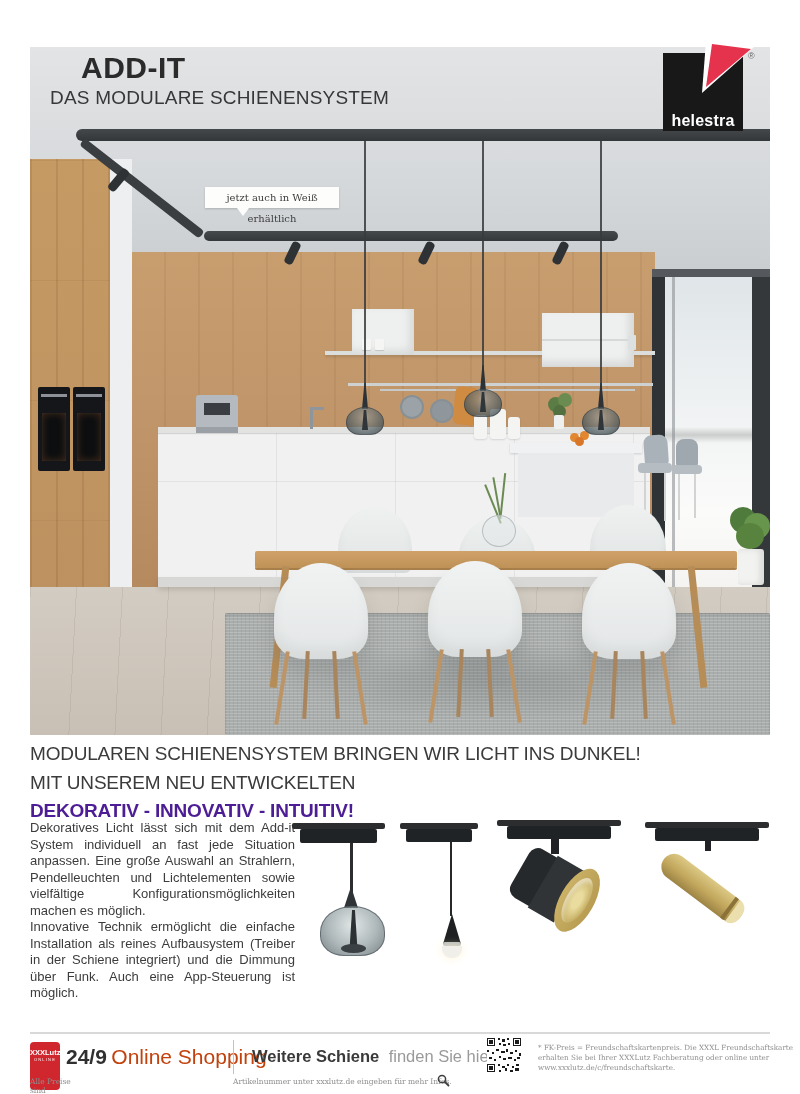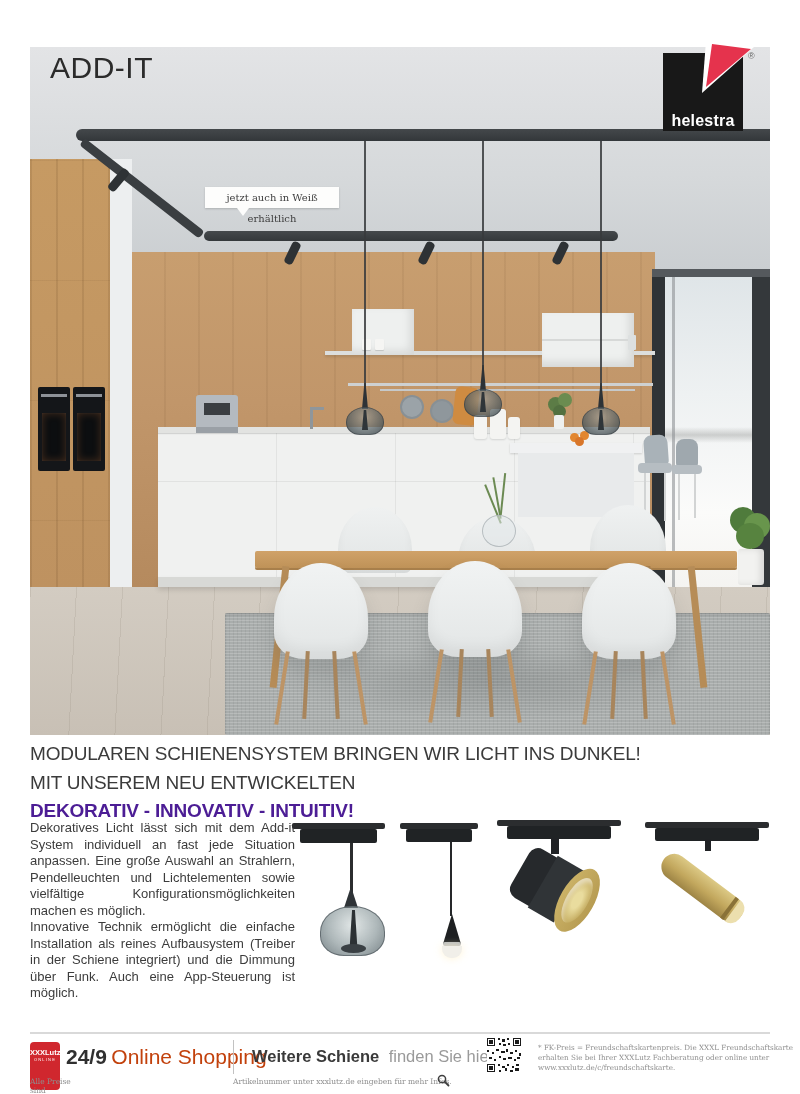--- a/index.html
+++ b/index.html
@@ -154,21 +154,21 @@
   .pendant .dome::before { content:''; position:absolute; left:15px; top:2px; width:6px; height:20px; background:#2f3539;
     clip-path:polygon(30% 0,70% 0,100% 100%,0 100%); }
   .callout { left:175px; top:140px; width:134px; height:21px; background:#fdfdfc;
     box-shadow:0 1px 2px rgba(0,0,0,0.18); text-align:center; }
   .callout span { position:static; font-family:"DejaVu Serif", serif; font-size:10px; line-height:21px; color:#3e3e3e; }
   .callout .tail { left:32px; top:100%; width:0; height:0; border-left:6px solid transparent;
     border-right:6px solid transparent; border-top:8px solid #fdfdfc; }
 
   
   .title-block { left:50px; top:52px; width:500px; height:90px; }
-  .title-block h1 { position:static; font-size:30px; font-weight:normal; color:#2b2b2b; letter-spacing:0.5px; line-height:32px; }
+  .title-block h1 { position:static; font-size:30px; font-weight:bold; color:#2b2b2b; letter-spacing:0.5px; line-height:32px;margin-left:31px; }
   .title-block p { position:static; font-size:19px; color:#373737; line-height:27px; letter-spacing:0.2px; }
 
   
   .hel-logo { left:660px; top:45px; width:102px; height:100px; }
   .hel-square { left:3px; top:8px; width:80px; height:78px; background:#181818; }
   .hel-tri { left:42px; top:-4px; width:52px; height:52px; }
   .hel-name { left:3px; top:66px; width:80px; height:20px; text-align:center;
     font-size:16px; font-weight:bold; color:#ffffff; letter-spacing:0.2px; line-height:20px; }
   .hel-reg { left:88px; top:6px; font-size:9px; color:#6a6a6a; }
 
@@ -367,20 +367,21 @@
         <i class="dome"></i>
       </div>
     <div class="callout">
       <span>jetzt auch in Weiß erhältlich</span>
       <i class="tail"></i>
     </div>
   </section>
 
   <header class="title-block">
     <h1>ADD-IT</h1>
+    <p>DAS MODULARE SCHIENENSYSTEM</p>
   </header>
 
   <div class="hel-logo">
     <div class="hel-square"></div>
     <svg class="hel-tri" width="52" height="52" viewBox="0 0 52 52">
       <polygon points="4,0 52,6 0,52" fill="#ffffff"></polygon>
       <polygon points="10,3 49,8 4,46" fill="#e5334d"></polygon>
     </svg>
     <span class="hel-name">helestra</span>
     <span class="hel-reg">®</span>

